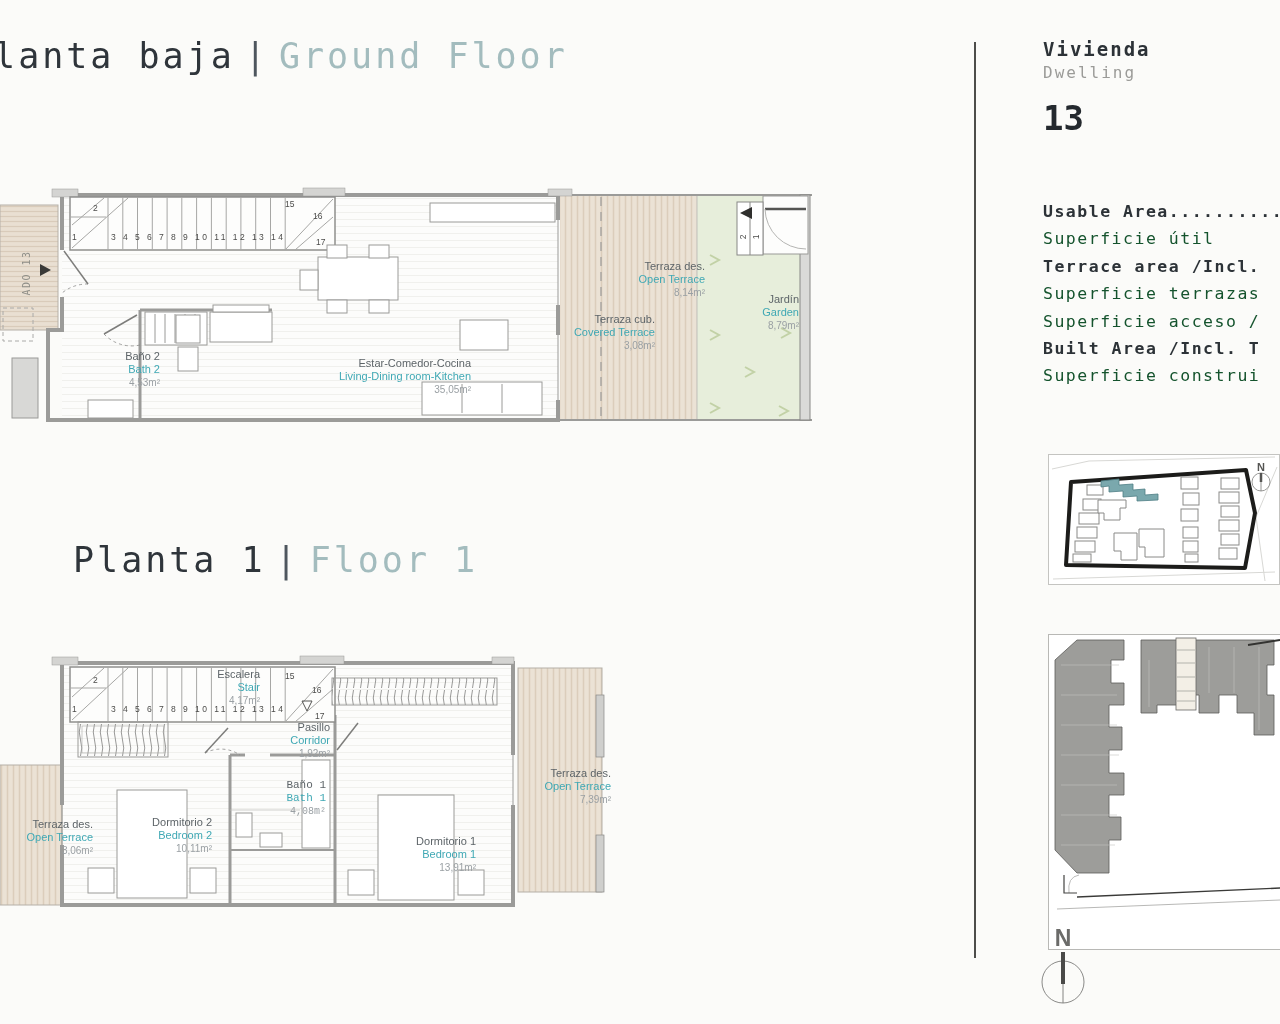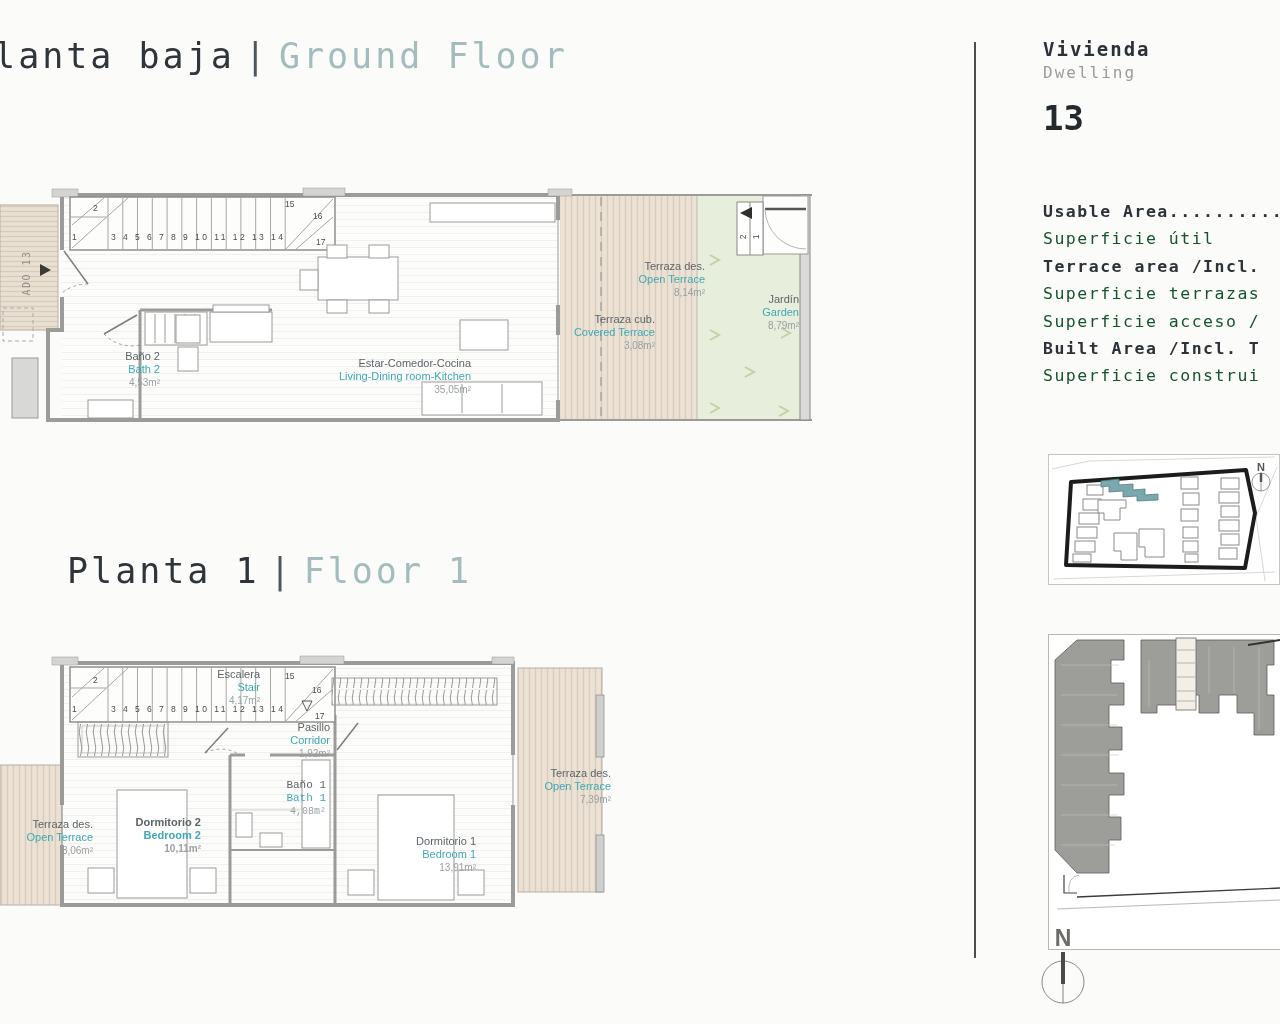--- a/index.html
+++ b/index.html
@@ -203,21 +203,21 @@
       <div class="en">Open Terrace</div>
       <div class="ar">8,14m²</div>
     </div>
     <div class="rlabel" style="left:699px;top:108px;width:100px;">
       <div class="es">Jardín</div>
       <div class="en">Garden</div>
       <div class="ar">8,79m²</div>
     </div>
   </div>
 
-  <div class="ftitle" style="left:67px;top:540px;margin-top:11px;">
+  <div class="ftitle" style="left:73px;top:540px;">
     <span class="t-es">Planta 1</span><span class="t-sep">|</span><span class="t-en">Floor 1</span>
   </div>
 
   <div class="plan" style="left:0;top:655px;width:640px;height:275px;">
     <svg width="640" height="275" viewBox="0 0 640 275">
       <defs>
         <pattern id="f1Terr" width="6" height="8" patternUnits="userSpaceOnUse">
           <rect width="6" height="8" fill="#ebe2d5"></rect>
           <line x1="1.5" y1="0" x2="1.5" y2="8" stroke="#dbcdbb" stroke-width="1.5"></line>
         </pattern>
@@ -319,21 +319,21 @@
     <div class="rlabel" style="left:230px;top:66px;width:100px;">
       <div class="es">Pasillo</div>
       <div class="en">Corridor</div>
       <div class="ar">1,92m²</div>
     </div>
     <div class="rlabel" style="left:226px;top:124px;width:100px;font-family:Liberation Mono, monospace;">
       <div class="es">Baño 1</div>
       <div class="en">Bath 1</div>
       <div class="ar">4,08m²</div>
     </div>
-    <div class="rlabel" style="left:81px;top:161px;width:120px;font-weight:bold;">
+    <div class="rlabel" style="left:92px;top:161px;width:120px;">
       <div class="es">Dormitorio 2</div>
       <div class="en">Bedroom 2</div>
       <div class="ar">10,11m²</div>
     </div>
     <div class="rlabel" style="left:356px;top:172px;width:120px;margin-top:8px;">
       <div class="es">Dormitorio 1</div>
       <div class="en">Bedroom 1</div>
       <div class="ar">13,91m²</div>
     </div>
     <div class="rlabel" style="left:-17px;top:163px;width:110px;">

